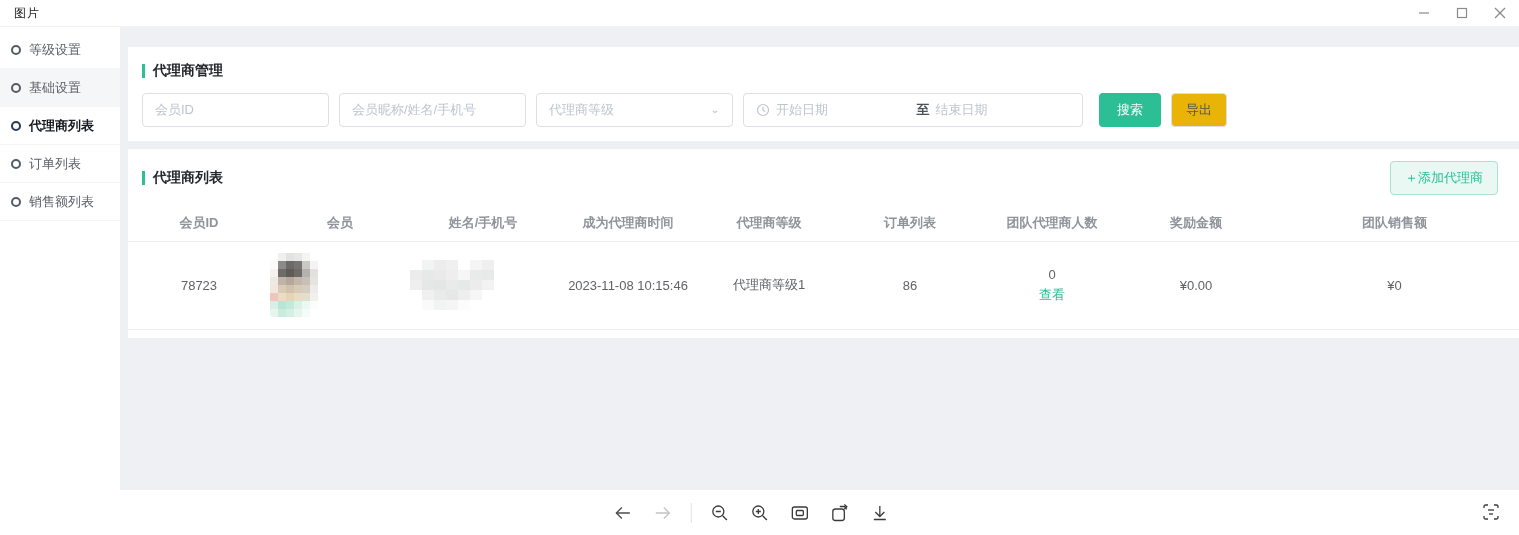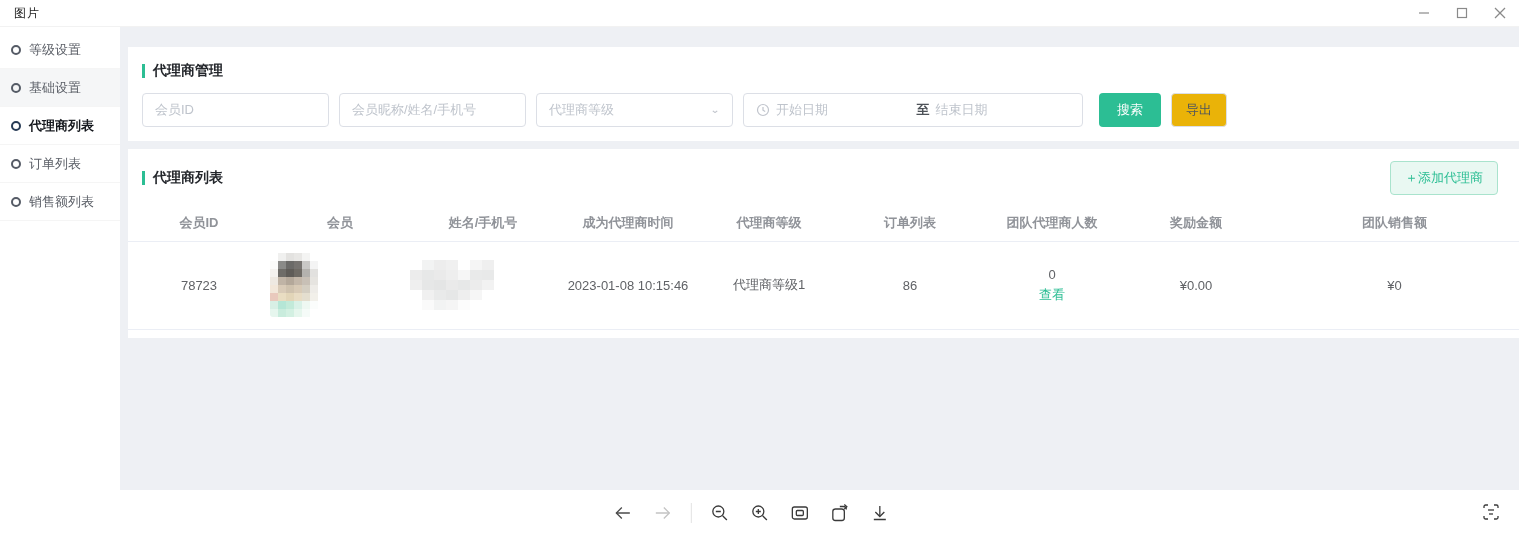--- a/index.html
+++ b/index.html
@@ -285,21 +285,21 @@
                     <div style="width: 12px; height: 10px; background: rgb(255, 255, 255);"></div>
                     <div style="width: 12px; height: 10px; background: rgb(255, 255, 255);"></div>
                     <div style="width: 12px; height: 10px; background: rgb(250, 250, 250);"></div>
                     <div style="width: 12px; height: 10px; background: rgb(242, 243, 243);"></div>
                     <div style="width: 12px; height: 10px; background: rgb(245, 245, 245);"></div>
                     <div style="width: 12px; height: 10px; background: rgb(252, 252, 252);"></div>
                     <div style="width: 12px; height: 10px; background: rgb(255, 255, 255);"></div>
                     <div style="width: 12px; height: 10px; background: rgb(255, 255, 255);"></div>
                   </div>
               </td>
-              <td>2023-01-08 10:15:46</td>
+              <td>2023-11-08 10:15:46</td>
               <td>代理商等级1</td>
               <td>86</td>
               <td>
                 <div class="stack">
                   <div class="num">0</div>
                   <span class="view-link">查看</span>
                 </div>
               </td>
               <td>¥0.00</td>
               <td>¥0</td>

